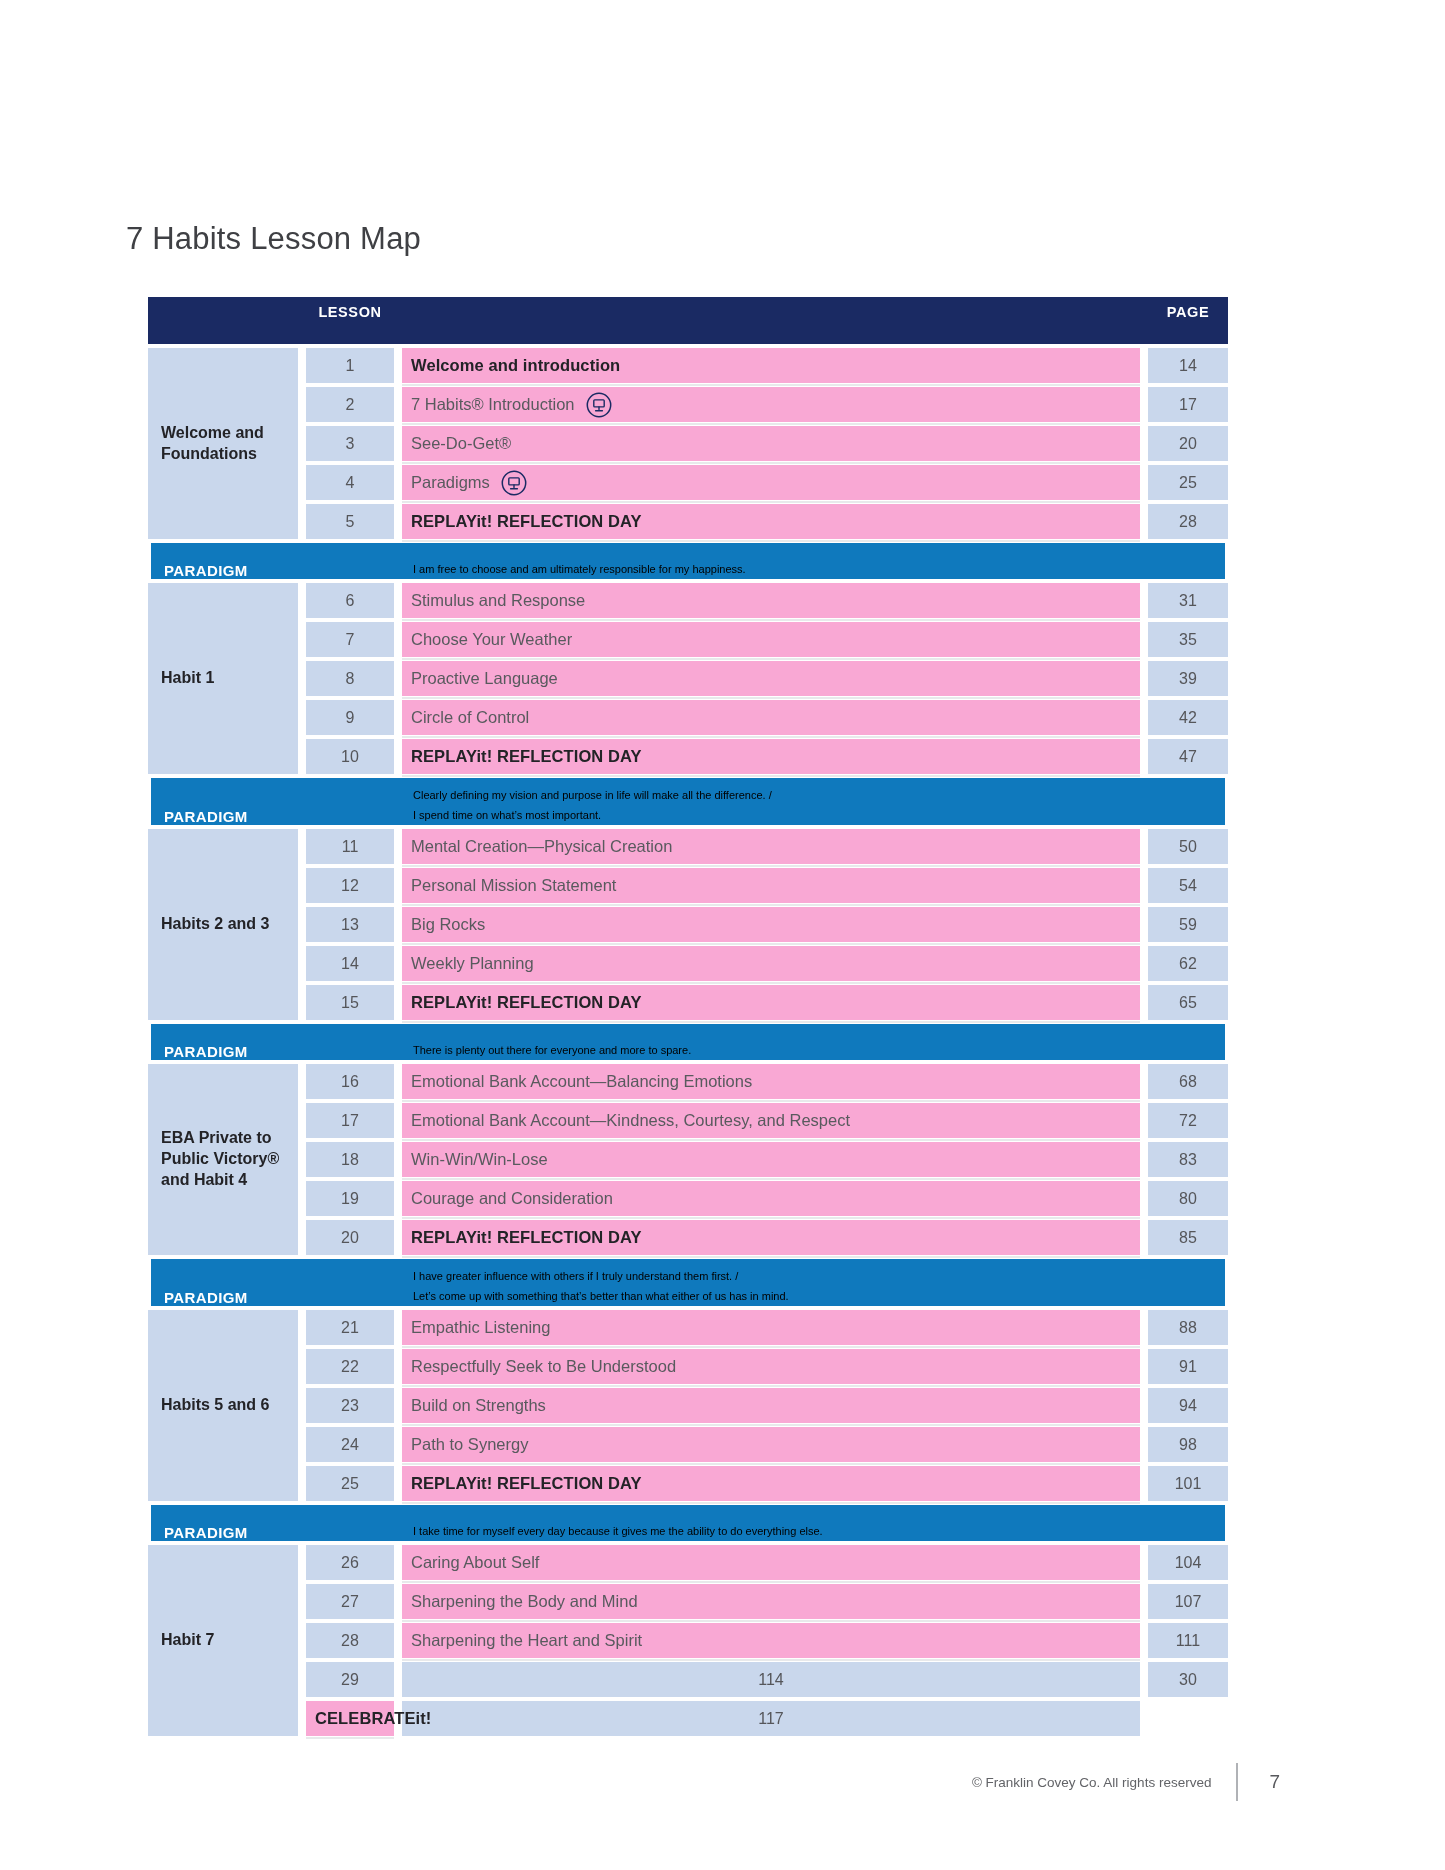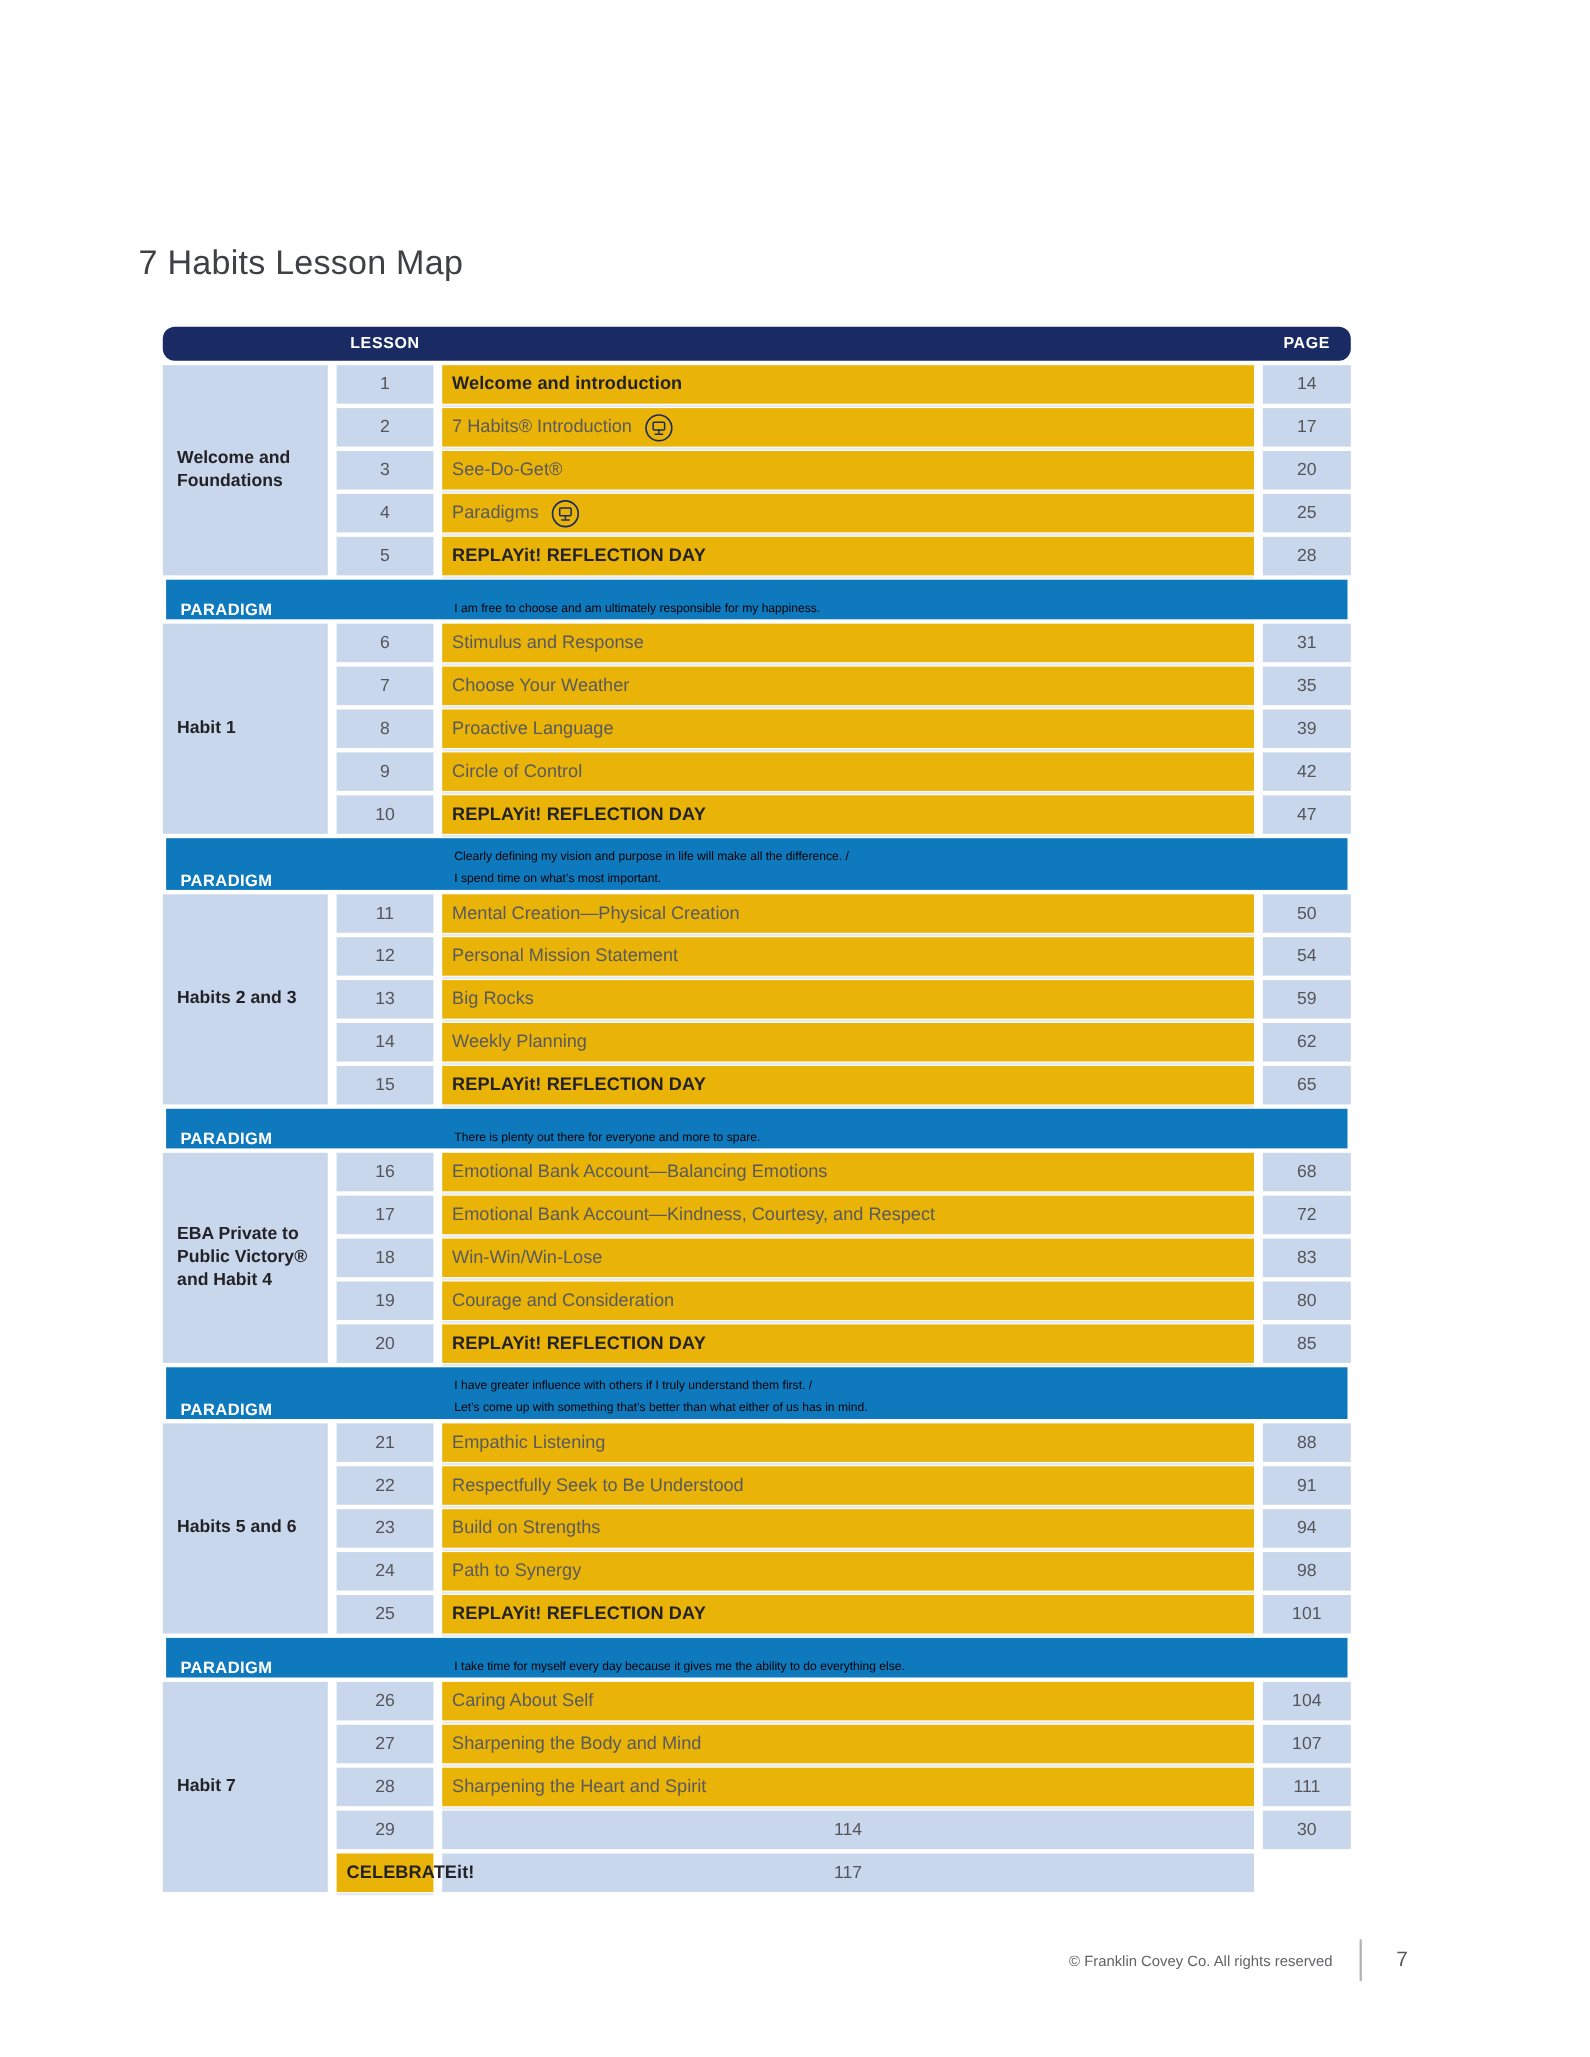--- a/index.html
+++ b/index.html
@@ -15,21 +15,21 @@
     --text-gray:#595a5e;
     --text-dark:#232327;
     --sep:#e8e9eb;
   }
   .page-title{
     position:absolute;left:126px;top:221px;
     font-size:31px;font-weight:300;color:#3f4044;letter-spacing:.2px;
   }
   .lesson-table{position:absolute;left:148px;top:297px;width:1080px;}
   .table-header{
-    position:relative;height:31px;background:var(--header-bg);margin-bottom:4px;border-radius:11px;
+    position:relative;height:47px;background:var(--header-bg);margin-bottom:4px;
   }
   .hdr-label{
     position:absolute;top:0;line-height:31px;color:#ffffff;
     font-size:14.5px;font-weight:700;letter-spacing:.6px;text-align:center;
   }
   .hdr-lesson{left:158px;width:88px;}
   .hdr-page{left:1000px;width:80px;}
   .section-grid{
     display:grid;
     grid-template-columns:150px 88px 738px 80px;
@@ -41,21 +41,21 @@
     display:flex;align-items:center;
     padding-left:13px;padding-right:6px;box-sizing:border-box;
     font-size:16px;font-weight:700;color:var(--text-dark);line-height:1.3;
   }
   .num-cell,.page-cell{
     background:var(--cell-blue);
     text-align:center;line-height:35px;
     font-size:16px;color:#55565a;
   }
   .name-cell{
-    position:relative;background:#eab308;
+    position:relative;background:#f9a8d4;
     display:flex;align-items:center;
     padding-left:9px;box-sizing:border-box;
     font-size:16.5px;color:var(--text-gray);
   }
   .name-cell::after{
     content:"";position:absolute;left:0;right:0;bottom:-3px;height:2px;background:var(--sep);
   }
   .name-cell.bold{font-weight:700;color:var(--text-dark);letter-spacing:.1px;}
   .name-cell .icon{margin-left:11px;flex:0 0 auto;display:block;}
   .paradigm-row{

